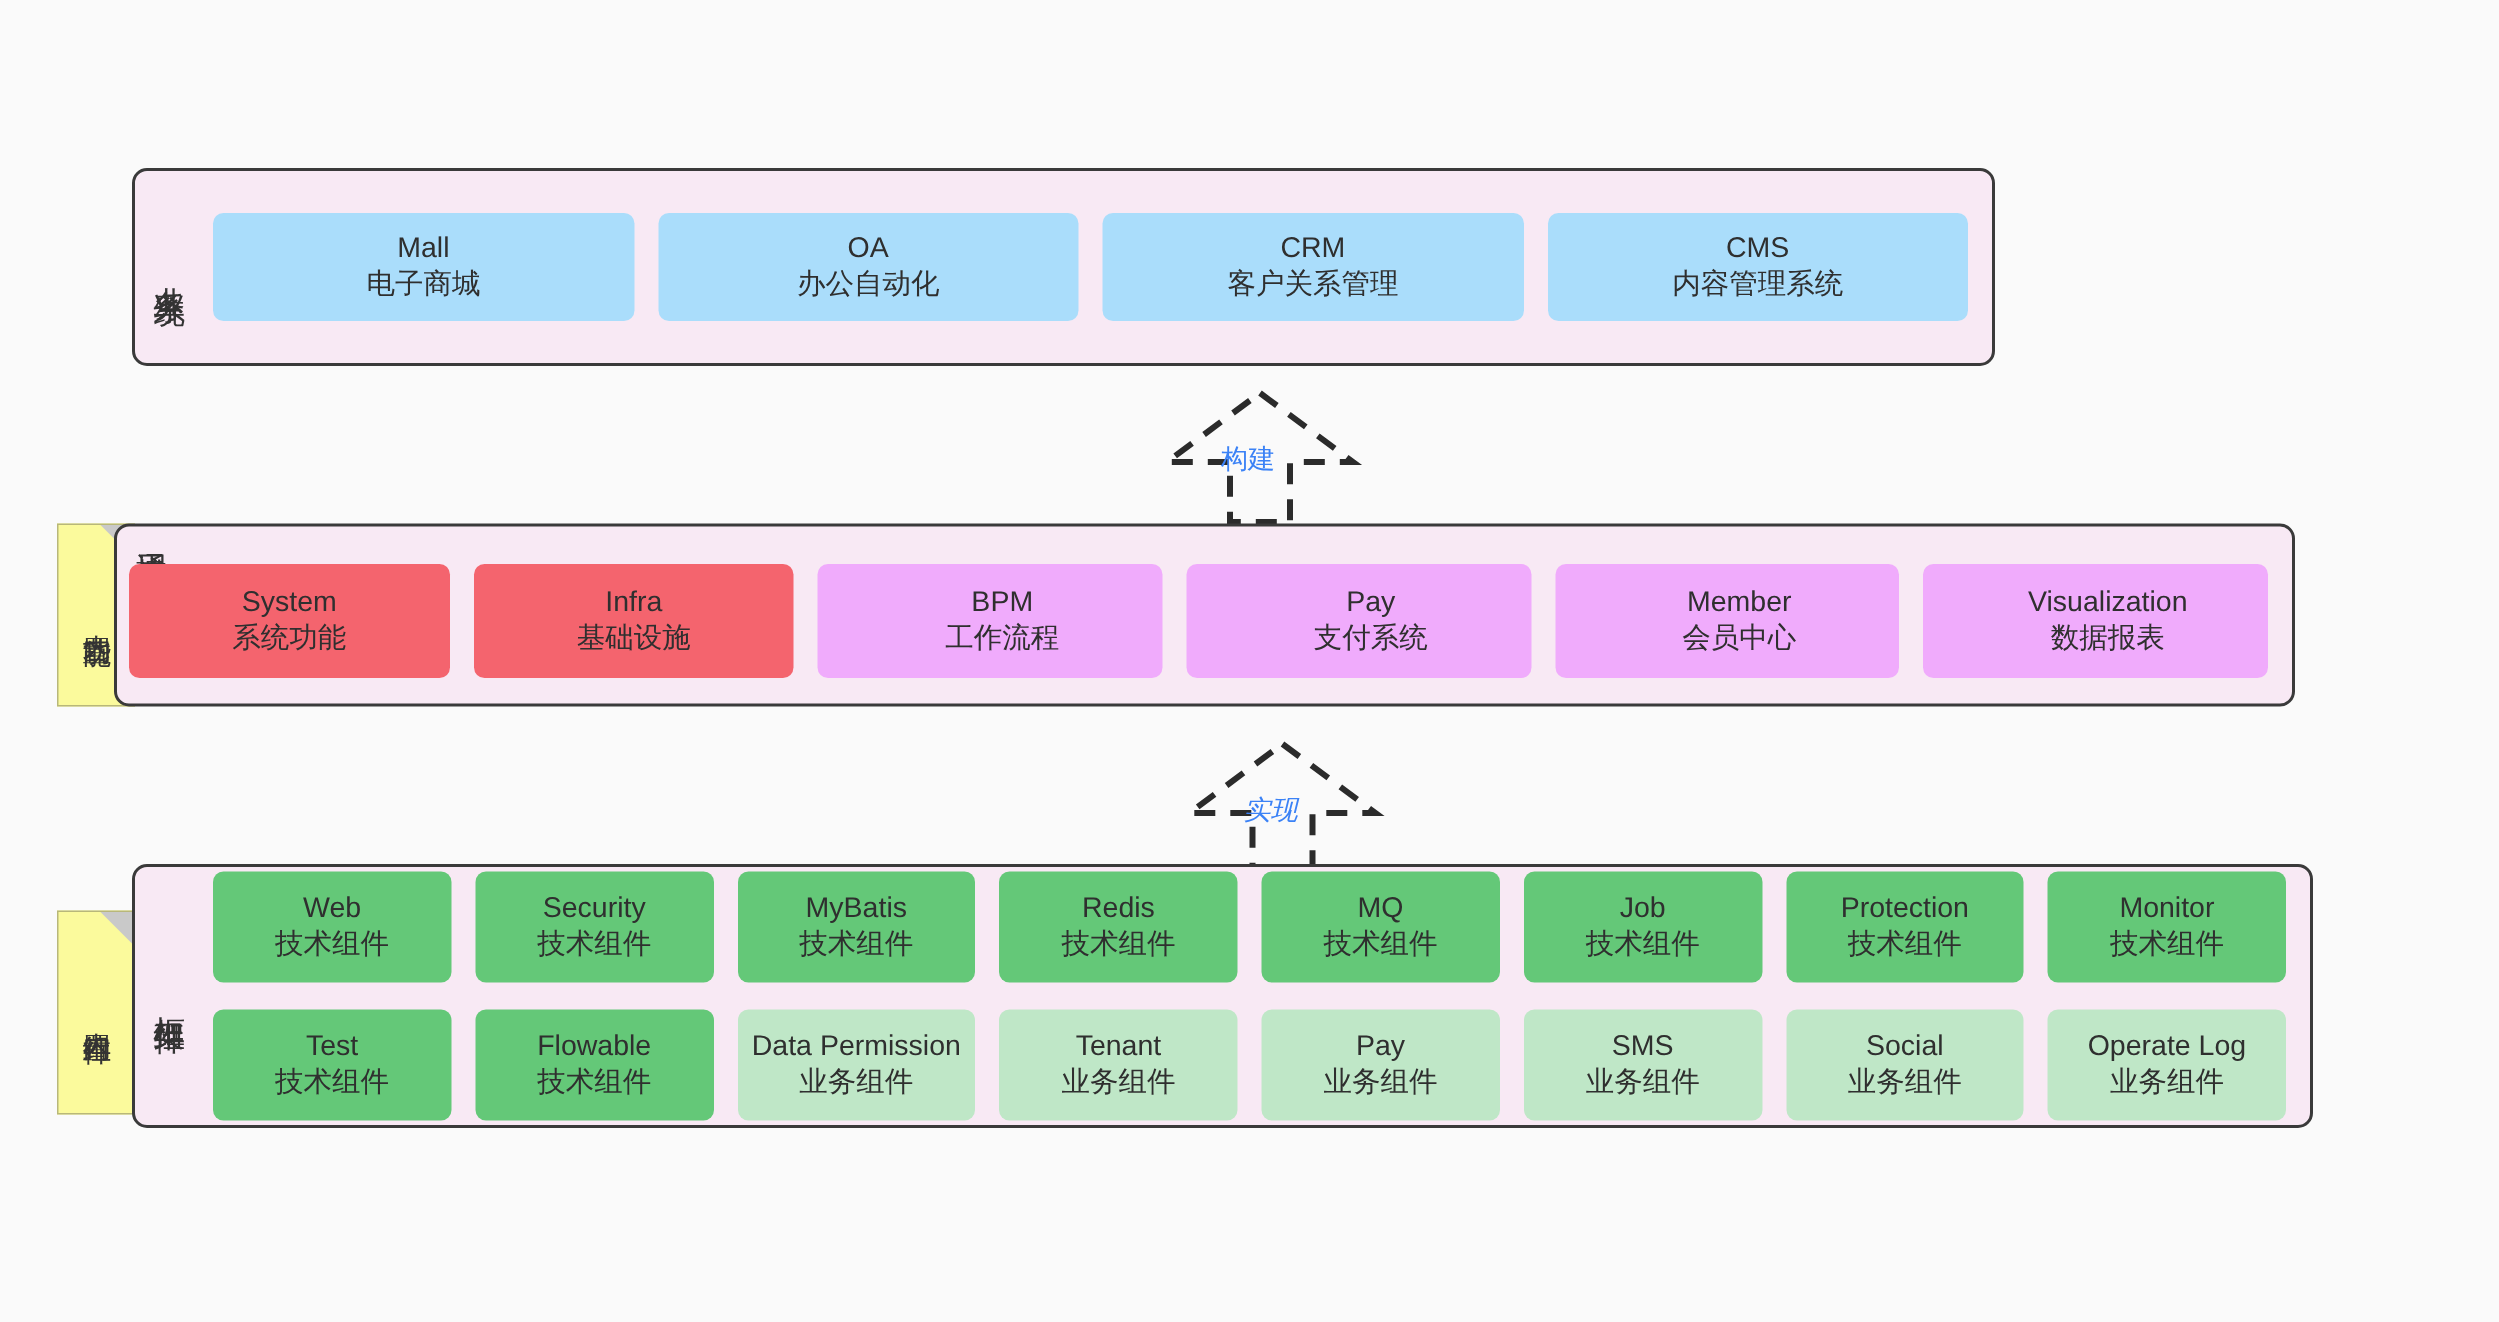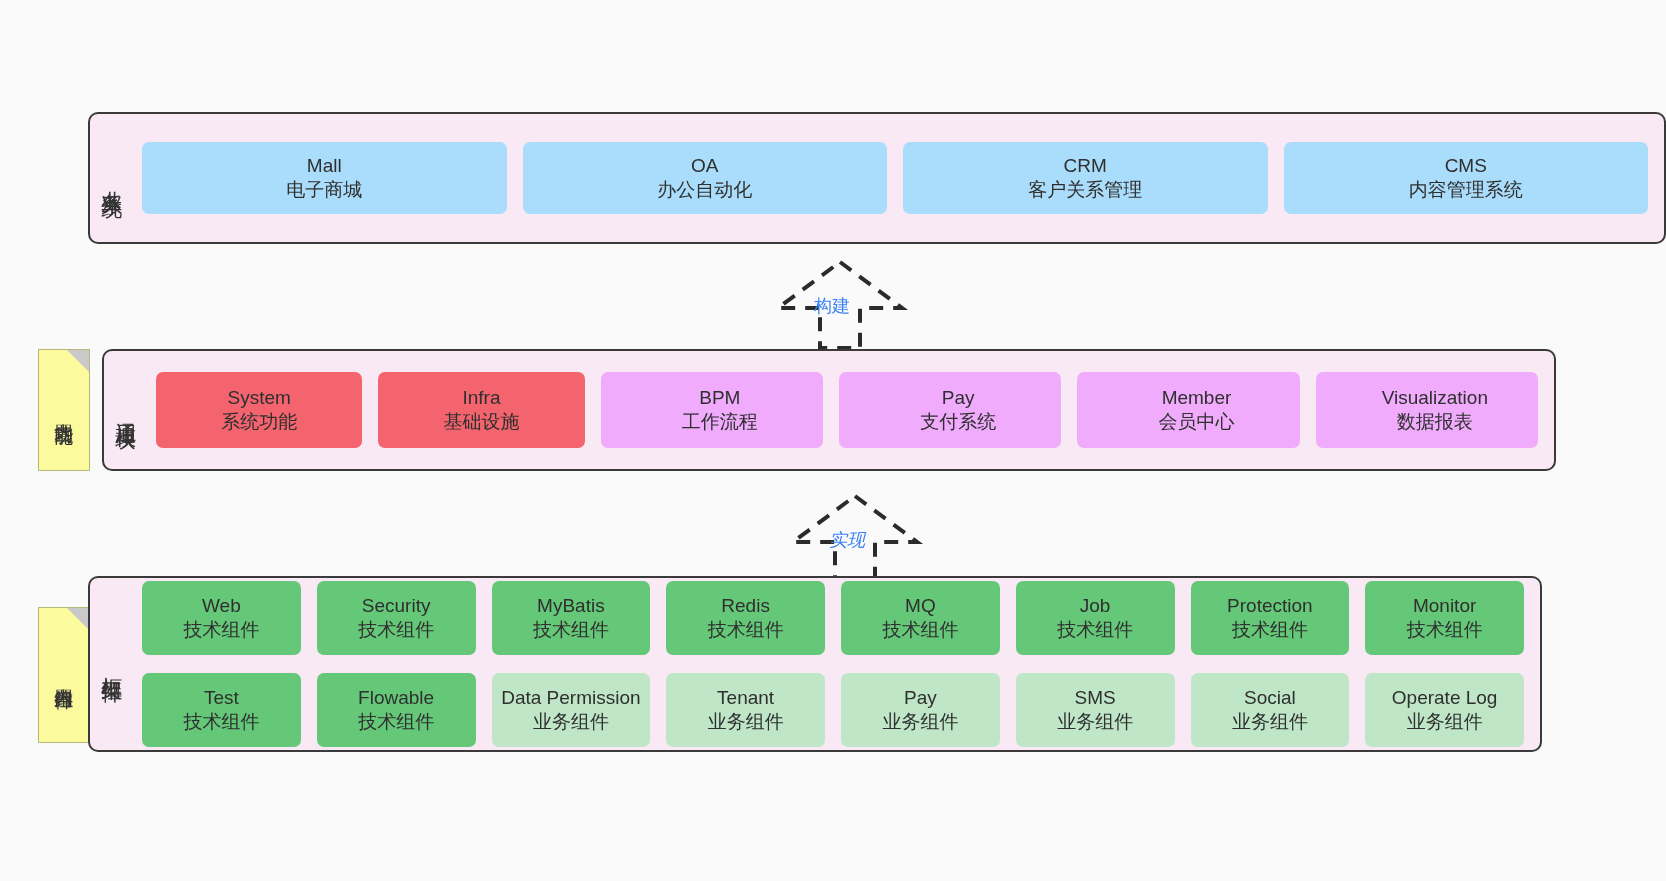--- a/index.html
+++ b/index.html
@@ -84,22 +84,22 @@
   .card .t1 { display: block; }
   .card .t2 { display: block; }
 
   .card.blue       { background: #aaddfb; }
   .card.red        { background: #f4646e; }
   .card.pink       { background: #f0abfc; padding-left: 20px; }
   .card.green      { background: #64c878; }
   .card.lightgreen { background: #bfe7c7; }
 
   
-  #layer-business  { left: 88px;  top: 112px; width: 1578px; height: 132px; }
-  #layer-common    { left: 102px;  top: 349px; width: 1454px; height: 122px; }
+  #layer-business  { left: 88px;  top: 112px; width: 1242px; height: 132px; }
+  #layer-common    { left: 76px;  top: 349px; width: 1454px; height: 122px; flex-direction: column; }
   #layer-framework { left: 88px;  top: 576px; width: 1454px; height: 176px; }
 
   #layer-business  .layer-body .row { height: 72px; }
   #layer-common    .layer-body .row { height: 76px; }
   #layer-framework .layer-body .row { height: 74px; }
 
   
   .note {
     position: absolute;
     background: #fbfa9c;

